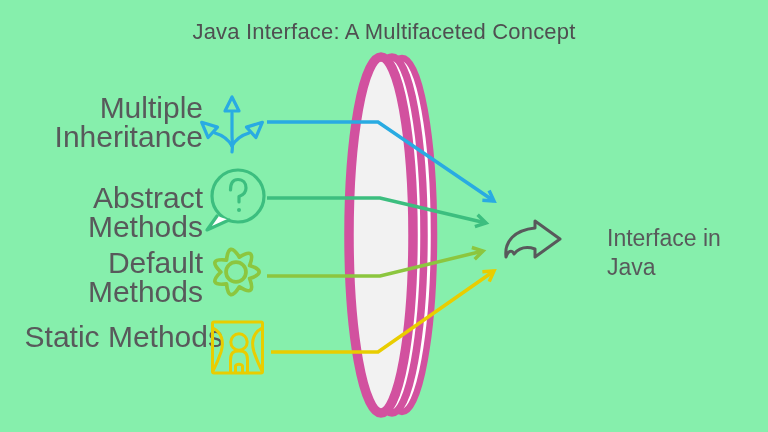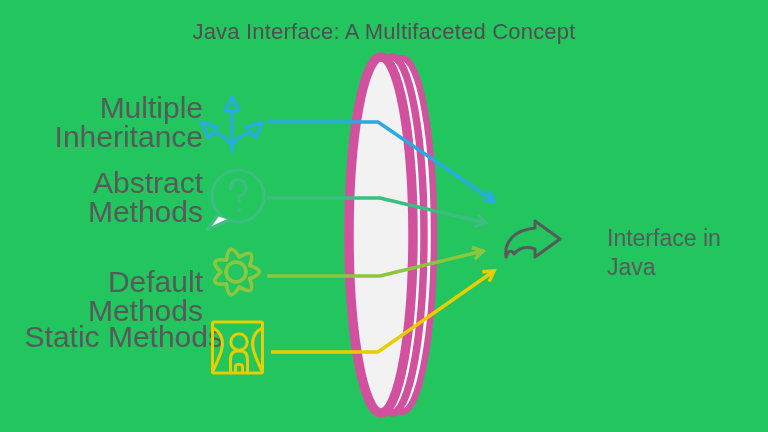--- a/index.html
+++ b/index.html
@@ -1,24 +1,24 @@
 <!DOCTYPE html>
 <html><head>
 <meta charset="utf-8">
 <style>
   html,body{margin:0;padding:0;background:#ffffff;}
   body{width:768px;height:432px;overflow:hidden;font-family:"Liberation Sans",sans-serif;}
-  .stage{position:relative;width:768px;height:432px;background:#22c55e;}
+  .stage{position:relative;width:768px;height:432px;background:#86efac;}
   .title{position:absolute;top:19px;left:0;width:768px;text-align:center;
          font-size:22px;color:#4f4f51;letter-spacing:.2px;}
   .lbl{position:absolute;left:0;width:203px;text-align:right;color:#58595b;
        font-size:30px;line-height:29px;white-space:pre-line;}
   #lbl-mi{top:93px;}
-  #lbl-am{top:168px;}
-  #lbl-dm{top:267px;}
+  #lbl-am{top:183px;}
+  #lbl-dm{top:248px;}
   #lbl-sm{top:322px;margin-left:20px;}
   .result-lbl{position:absolute;left:567px;top:224px;color:#58595b;font-size:23px;line-height:29px;margin-left:40px;}
   svg.canvas{position:absolute;left:0;top:0;}
 </style>
 </head>
 <body>
 
 <div class="stage">
 
   <div class="title">Java Interface: A Multifaceted Concept</div>

